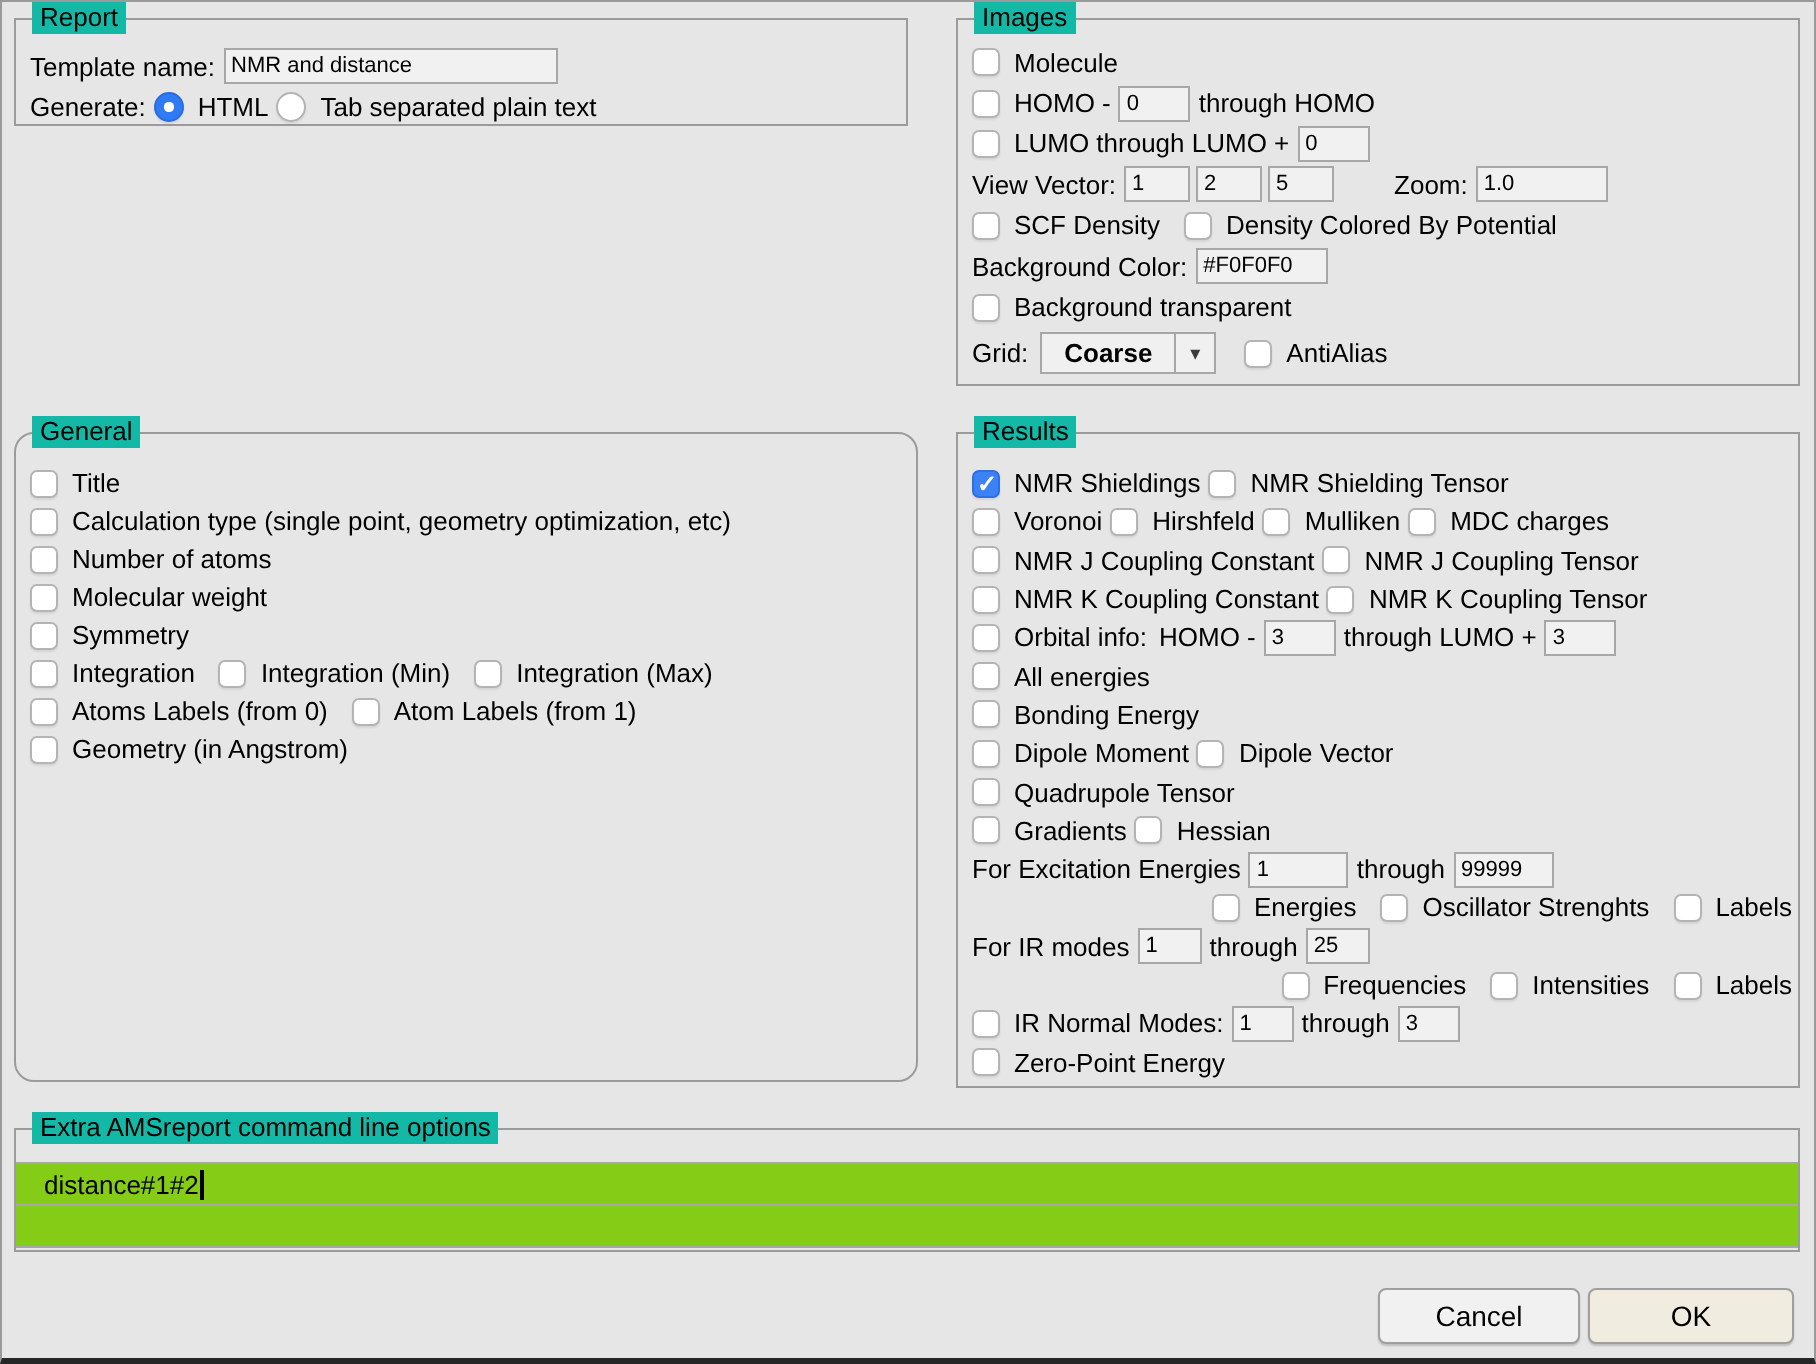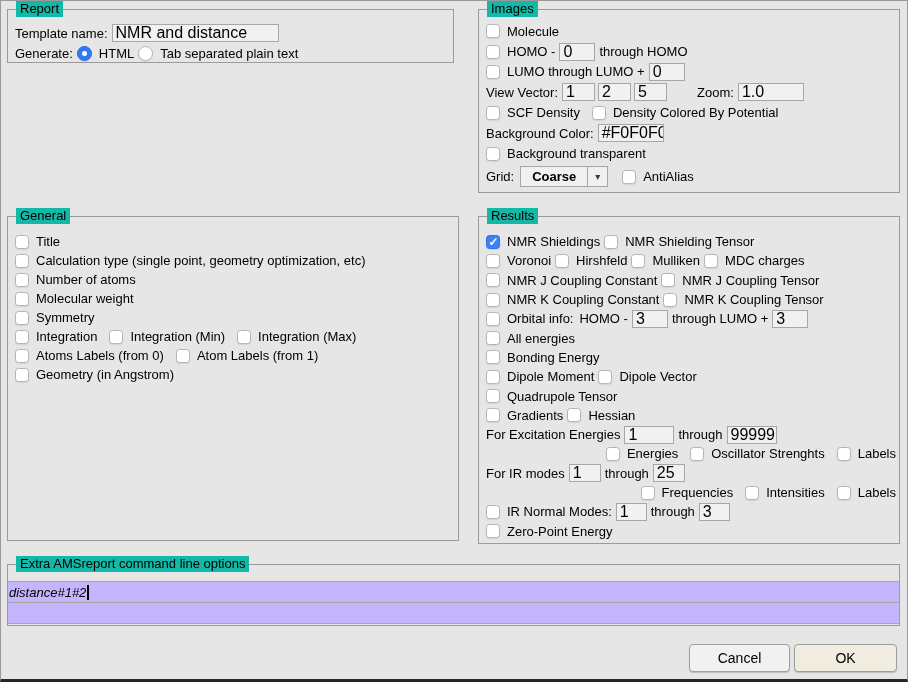--- a/index.html
+++ b/index.html
@@ -43,48 +43,48 @@
     box-shadow:0 1px 1px rgba(0,0,0,0.08);
   }
   .radio.selected { background:#2f7bf6; border-color:#2a6cdd; }
   .radio.selected::after {
     content:""; position:absolute; left:4.5px; top:4.5px;
     width:4.5px; height:4.5px; border-radius:50%; background:#fff;
   }
   .field {
     height:18px; background:#f1f1f1; border:1px solid #a7a7a7;
     display:inline-flex; align-items:center; padding:0 3px;
-    font-size:16px; white-space:nowrap; flex:none; overflow:hidden;
+    font-size:11px; white-space:nowrap; flex:none; overflow:hidden;
   }
   .dd {
     height:21px; border:1px solid #a7a7a7; background:#f0f0f0;
     display:inline-flex; align-items:stretch; flex:none;
   }
   .dd-val { width:66px; display:flex; align-items:center; justify-content:center;font-weight:bold; }
   .dd-ar { width:20px; border-left:1px solid #a7a7a7; display:flex; align-items:center; justify-content:center; font-size:10px; color:#3a3a3a; }
   .btn {
     position:absolute; height:28px;
     border:1px solid #9f9f9f; border-radius:4px;
     background:#f1f1f1; font-size:14px;
     display:flex; align-items:center; justify-content:center;
     box-shadow:0 1px 1px rgba(0,0,0,0.18);
     cursor:default;
   }
   .btn.ok { background:#f1ece0; }
   .caret { width:1.5px; height:15px; background:#000; display:inline-block; margin-left:1px; }
   .xline {
-    height:21px; background:#c4b5fd; border-bottom:1px solid #a7a7a7;
-    display:flex; align-items:center; padding-left:1px;font-style:italic;
+    height:21px; background:#84cc16; border-bottom:1px solid #a7a7a7;
+    display:flex; align-items:center; padding-left:14px;
   }
   .extra-lines { margin-top:16px; border-top:1px solid #a7a7a7; }
 
   
   #report-box  { left:6px;   top:8px;   width:447px; height:54px;  }
   #images-box  { left:477px; top:8px;   width:422px; height:184px; }
-  #general-box { left:6px;   top:215px; width:452px; height:325px; }
+  #general-box { left:6px;   top:215px; width:452px; height:325px;border-radius:10px; }
   #results-box { left:477px; top:215px; width:422px; height:328px; }
   #extra-box   { left:6px;   top:563px; width:893px; height:62px;  }
 
   #report-box .rows  { padding-top:13px; }
   #report-box .row   { height:20px; }
   #images-box .rows  { padding-top:11px; }
   #images-box .row   { height:20.4px; }
   #general-box .rows { padding-top:15px; }
   #general-box .row  { height:19px; }
   #results-box .rows { padding-top:15px; }

